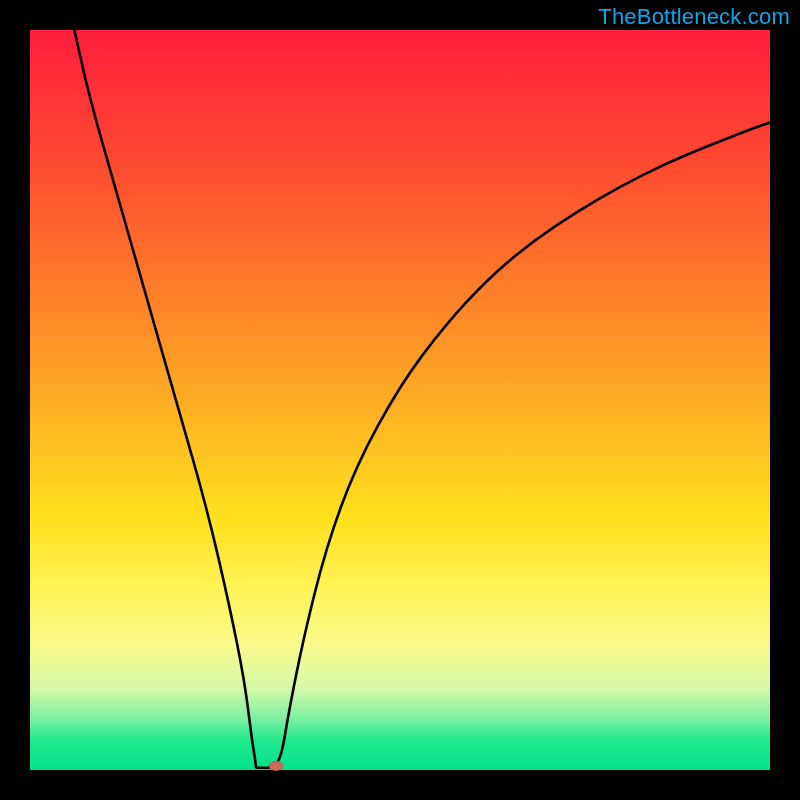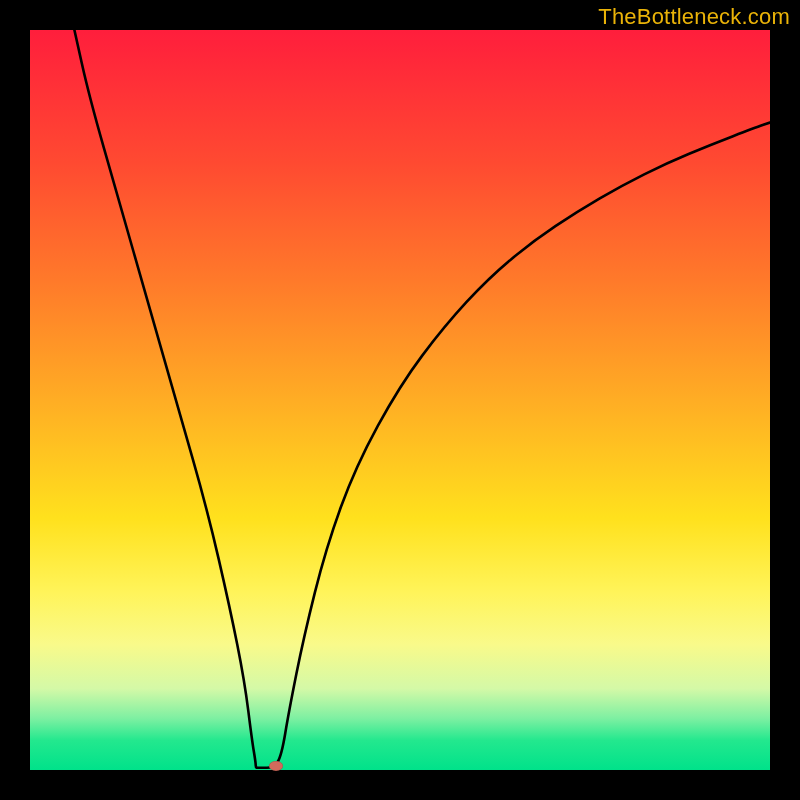--- a/index.html
+++ b/index.html
@@ -52,21 +52,21 @@
     height: 10px;
     border-radius: 50%;
     background: #d26a5c;
     transform: translate(-50%, -50%);
     box-shadow: 0 0 0 0.5px rgba(0,0,0,0.2) inset;
   }
   .watermark {
     position: absolute;
     top: 4px;
     right: 10px;
-    color: #eab308;
+    color: #0ea5e9;
     font-size: 22px;
     letter-spacing: 0.2px;
     user-select: none;
   }
 </style>
 </head>
 <body>
 
 <div class="stage">
 

